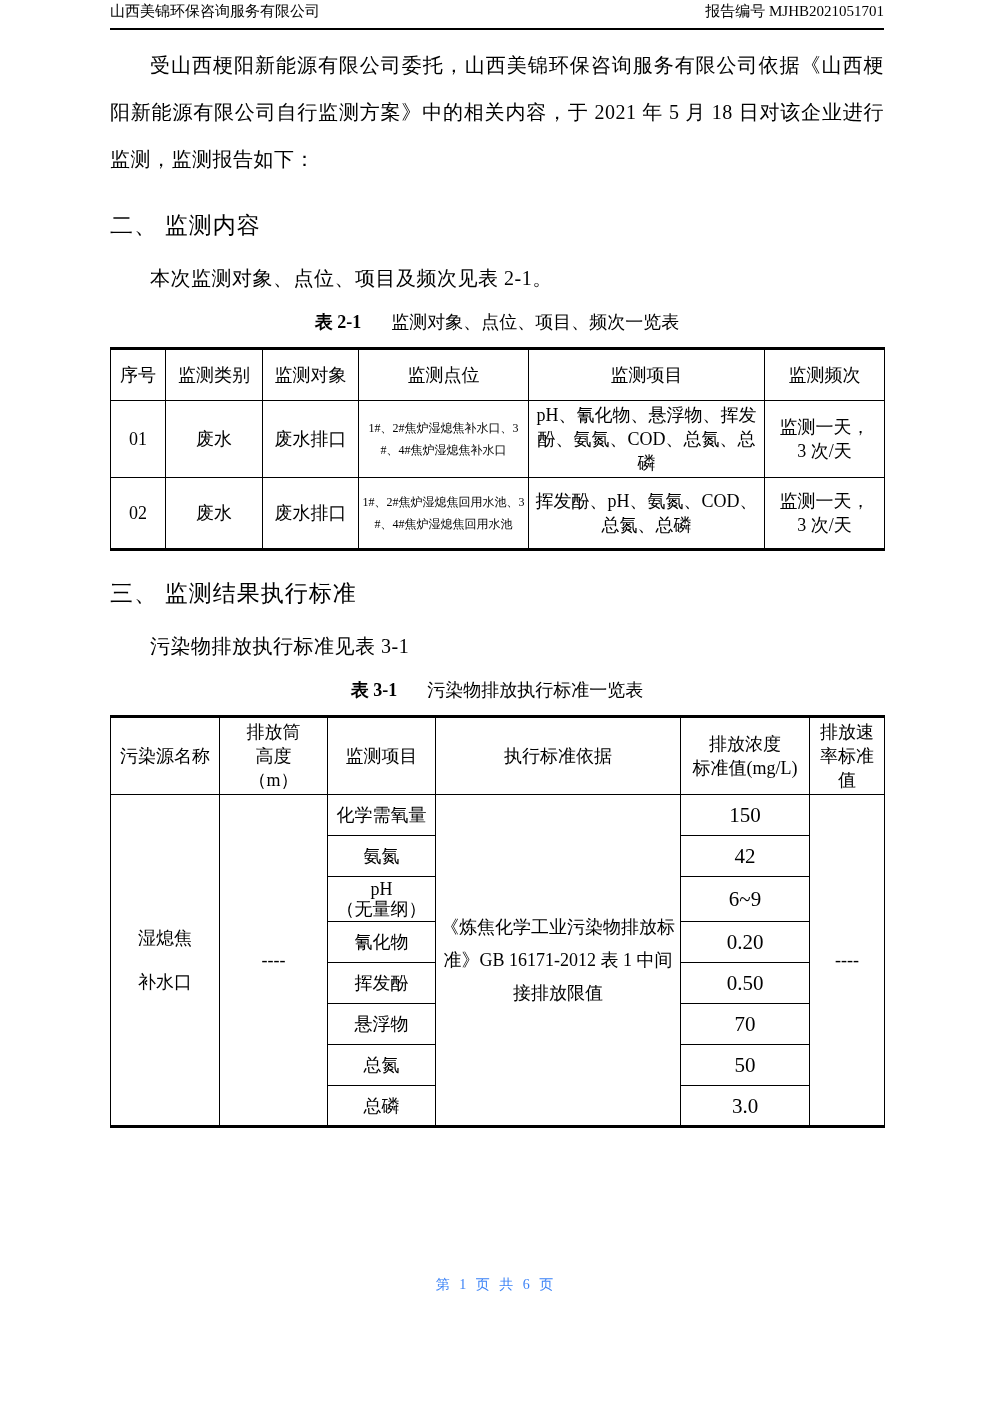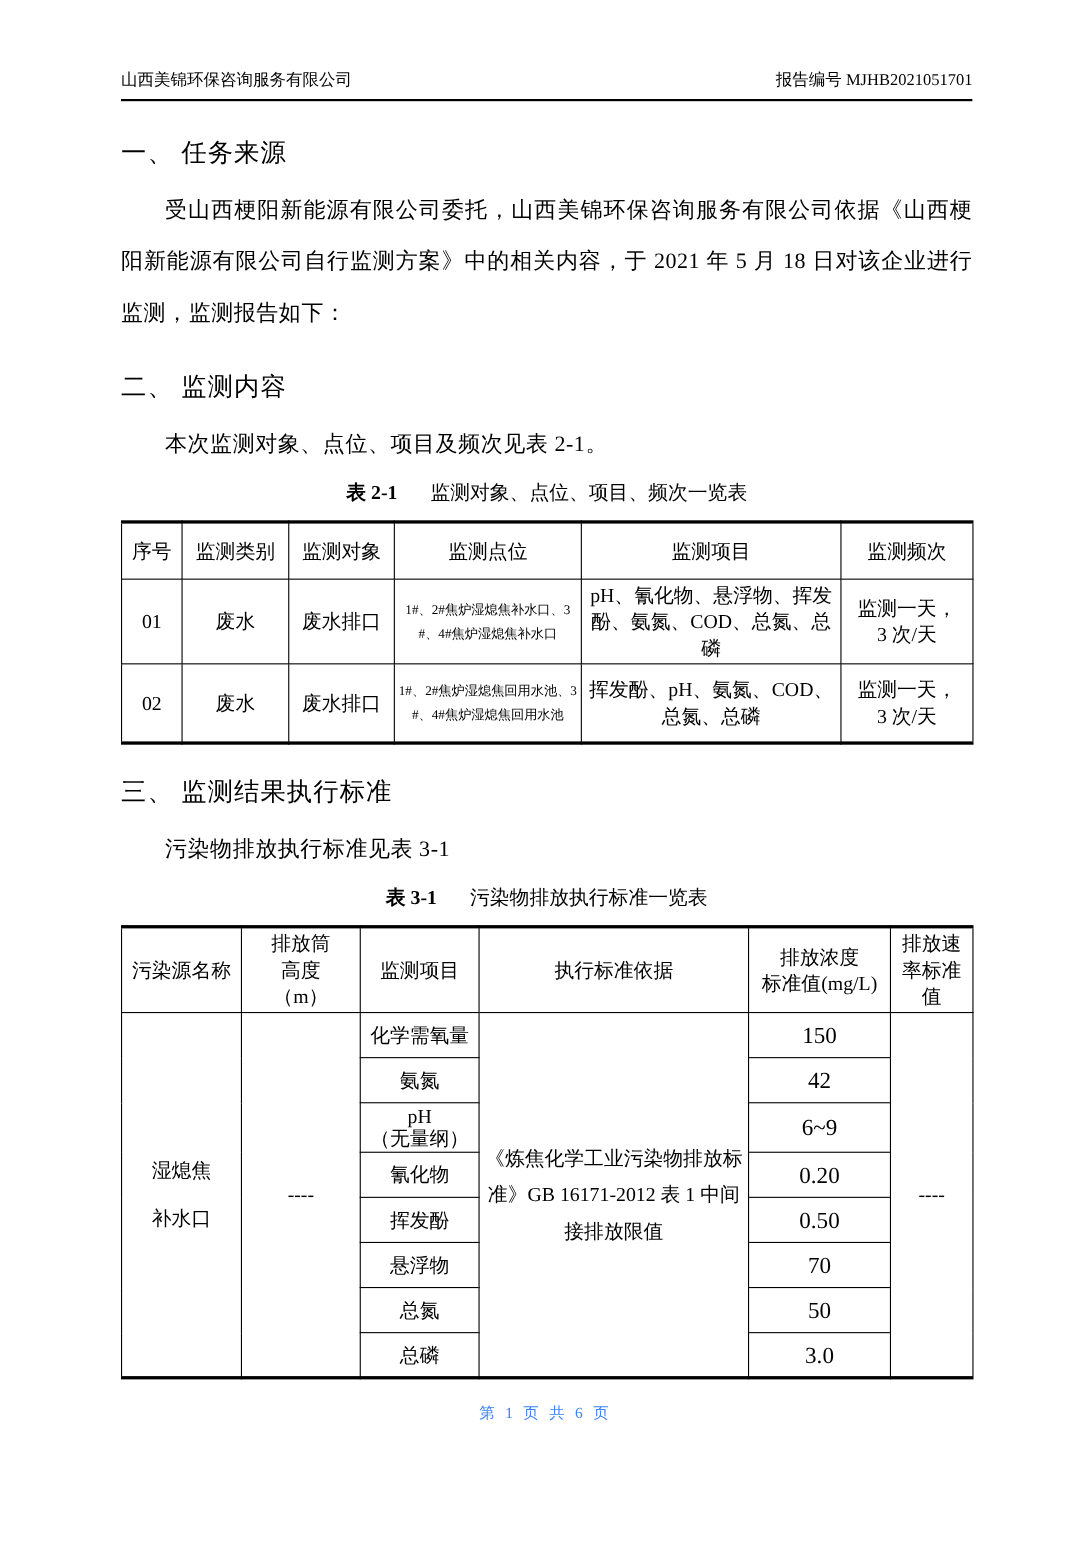--- a/index.html
+++ b/index.html
@@ -9,21 +9,21 @@
     margin:0 auto;
     background:#ffffff;
     color:#000;
     font-family:"Liberation Serif","DejaVu Serif",serif;
     overflow:hidden;
   }
   .content{position:absolute;left:110px;top:0;width:774px;}
 
   
   .hdr{display:flex;justify-content:space-between;align-items:flex-start;
-       padding-top:62px;font-size:15px;line-height:22px;}
+       font-size:15px;line-height:22px;}
   .hdr-rule{border-bottom:2px solid #000;margin-top:6px;}
 
   
   h2.sec{font-size:23px;font-weight:normal;margin:30px 0 0 0;line-height:34px;letter-spacing:1px;}
   h2.sec2{margin-top:26px;}
   p.body{font-size:20px;line-height:47px;margin:12px 0 0 0;
          text-indent:2em;text-align:justify;letter-spacing:0.5px;}
   .caption{font-size:18px;text-align:center;margin-top:8px;line-height:24px;}
   .caption .cap-label{font-weight:bold;margin-right:30px;}
 
@@ -56,21 +56,20 @@
 
 <div class="page">
   <div class="content">
 
     <div class="hdr">
       <span>山西美锦环保咨询服务有限公司</span>
       <span>报告编号 MJHB2021051701</span>
     </div>
     <div class="hdr-rule"></div>
 
-    <h2 class="sec">一、 任务来源</h2>
     <p class="body">受山西梗阳新能源有限公司委托，山西美锦环保咨询服务有限公司依据《山西梗阳新能源有限公司自行监测方案》中的相关内容，于 2021 年 5 月 18 日对该企业进行监测，监测报告如下：</p>
 
     <h2 class="sec sec2">二、 监测内容</h2>
     <p class="body">本次监测对象、点位、项目及频次见表 2-1。</p>
 
     <div class="caption">
       <span class="cap-label">表 2-1</span><span>监测对象、点位、项目、频次一览表</span>
     </div>
 
     <table class="t21">

